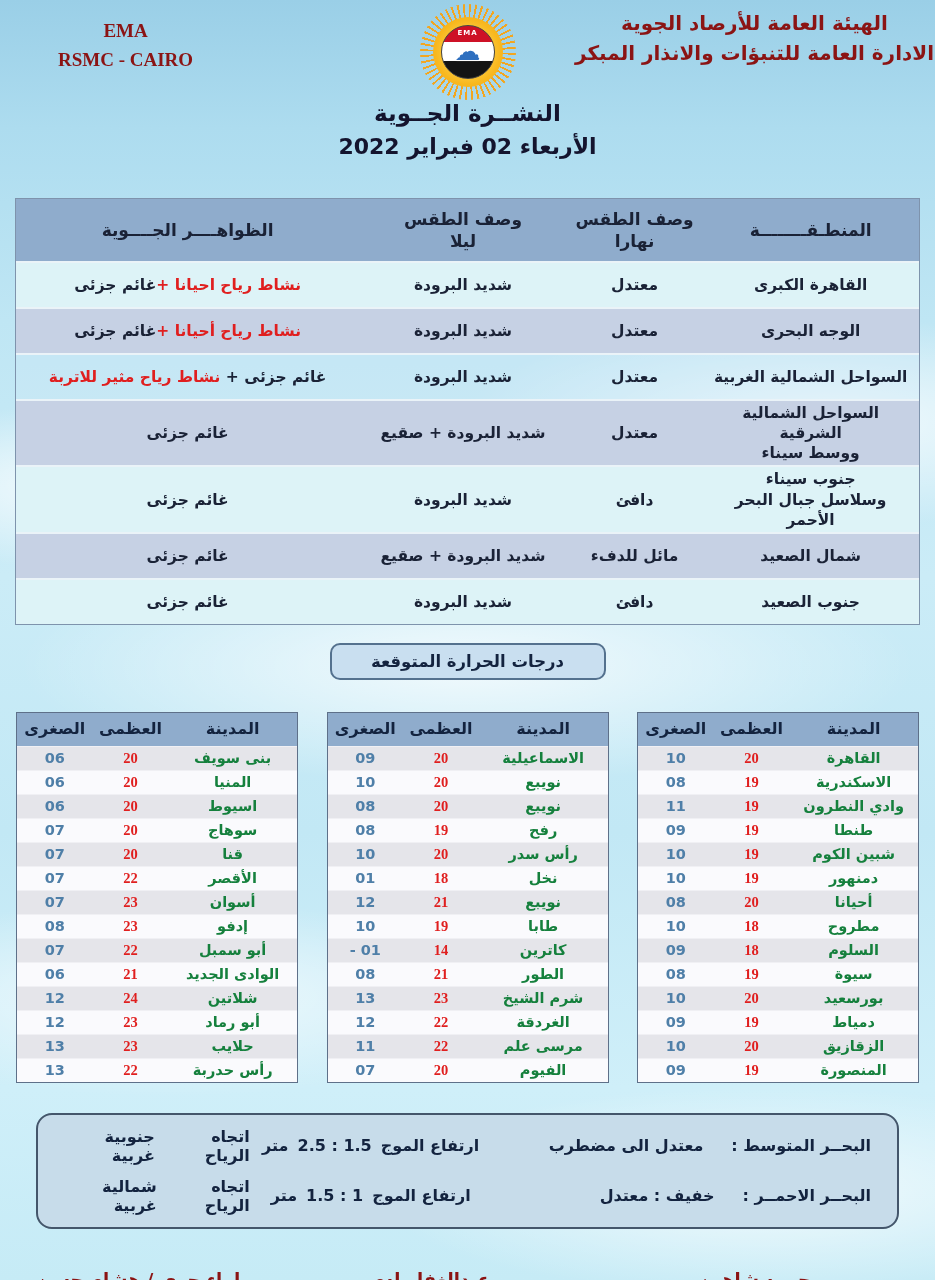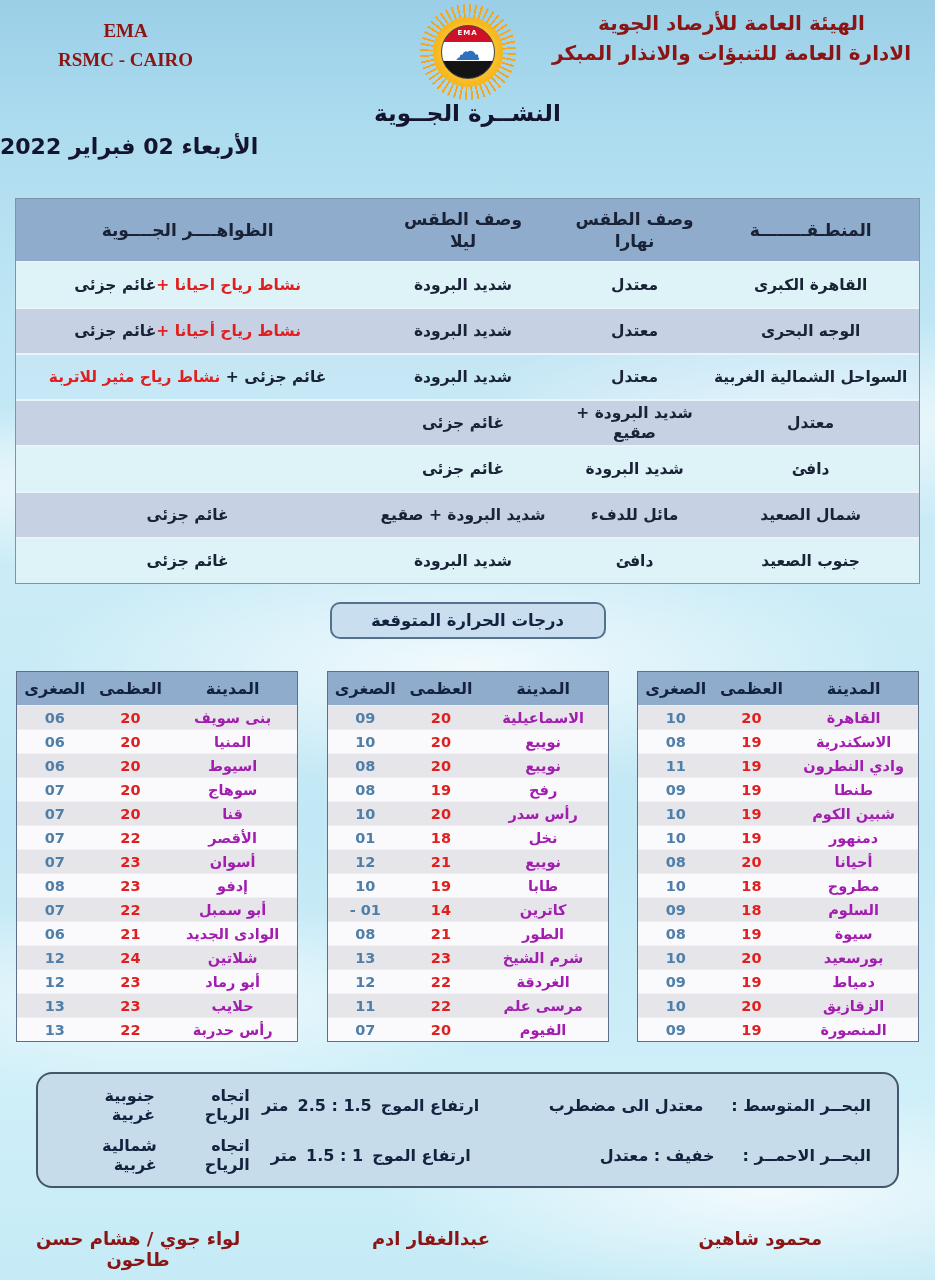--- a/index.html
+++ b/index.html
@@ -10,35 +10,35 @@
       radial-gradient(ellipse 520px 150px at 88% 33%, rgba(255,255,255,.8), rgba(255,255,255,0) 70%),
       radial-gradient(ellipse 640px 170px at 50% 52%, rgba(255,255,255,.75), rgba(255,255,255,0) 70%),
       radial-gradient(ellipse 520px 140px at 18% 78%, rgba(255,255,255,.7), rgba(255,255,255,0) 70%),
       radial-gradient(ellipse 560px 150px at 82% 93%, rgba(255,255,255,.75), rgba(255,255,255,0) 70%),
       linear-gradient(180deg,#9ACFE7 0%,#ADDCEF 10%,#BFE6F4 25%,#CBECF7 45%,#C2E8F5 65%,#CFEFF9 85%,#C6EBF6 100%);
   }
   
   header{position:relative;height:172px;text-decoration:underline;}
   .ema-en{position:absolute;left:58px;top:16px;text-align:center;color:#8B1414;
     font-family:"Liberation Serif","DejaVu Serif",serif;font-weight:bold;font-size:19px;line-height:1.55;}
-  .org-ar{position:absolute;right:24px;top:8px;text-align:center;color:#8B1414;
+  .org-ar{position:absolute;right:1px;top:8px;text-align:center;color:#8B1414;
     font-weight:bold;font-size:20px;line-height:1.5;}
   .logo{position:absolute;left:50%;transform:translateX(-50%);top:4px;width:96px;height:96px;}
   .rays{position:absolute;inset:0;border-radius:50%;
     background:repeating-conic-gradient(from 1deg,#F3A61F 0 2.6deg,rgba(243,166,31,0) 2.6deg 7.5deg);}
   .glow{position:absolute;inset:13px;border-radius:50%;
     background:radial-gradient(circle,#FFE066 15%,#F8B81E 65%,#F3A61F 100%);}
   .flag{position:absolute;inset:21px;border-radius:50%;overflow:hidden;border:1px solid #444;
     background:linear-gradient(180deg,#CE1126 0 30%,#FFFFFF 30% 67%,#141414 67% 100%);
     display:flex;flex-direction:column;align-items:center;}
   .logo-ema{color:#fff;font-size:7px;font-weight:bold;letter-spacing:1px;margin-top:3px;}
   .cloud{color:#2E6FBF;font-size:26px;line-height:1;margin-top:1px;text-shadow:0 0 2px #fff;}
   .title{position:absolute;top:100px;width:100%;text-align:center;
     font-weight:bold;font-size:23px;color:#14142E;}
-  .date{position:absolute;top:134px;width:100%;text-align:left;
+  .date{position:absolute;top:134px;width:100%;text-align:center;
     font-weight:bold;font-size:22px;color:#14142E;}
   
   .ftable{margin:26px 15px 0;border:1px solid #7E93AC;}
   .frow{display:grid;grid-template-columns:24% 15% 23% 38%;min-height:44px;align-items:center;border-top:2px solid #EAF3F8;}
   .frow.fhead{background:#8FACCC;min-height:62px;border-top:none;}
   .fhead .fcell{font-size:17px;white-space:pre-line;}
   .fcell{text-align:center;padding:2px 6px;font-weight:bold;color:#1A2236;font-size:15.5px;line-height:1.3;white-space:pre-line;}
   .bg-cyan{background:#DDF3F7;}
   .bg-blue{background:#C6D1E4;}
   .bg-sky{background:rgba(205,233,245,.35);}
@@ -48,22 +48,22 @@
   .temp-title{width:272px;margin:18px auto 16px;background:#C9DFF0;border:2px solid #54718E;border-radius:10px;
     text-align:center;padding:7px 0;font-weight:bold;font-size:16.5px;color:#13233F;}
   .temp-tables{display:flex;justify-content:space-between;padding:0 16px;margin-top:32px;}
   .ttable{width:280px;border:1px solid #5E7089;background:#fff;}
   .trow{display:grid;grid-template-columns:46% 27% 27%;height:23px;align-items:center;border-top:1px solid #F0F0F4;}
   .trow.head{background:#8FACCC;height:33px;border-top:none;}
   .trow.odd{background:#E5E5EA;}
   .trow.even{background:#FAFAFD;}
   .tcell{text-align:center;font-weight:bold;font-size:14.5px;line-height:1;}
   .tcell.th{color:#13233F;font-size:16px;}
-  .tcell.city{color:#a21caf;}
-  .tcell.max{color:#E01F1F;}
+  .tcell.city{color:#15803d;}
+  .tcell.max{color:#E01F1F;font-family:Liberation Serif, serif;}
   .tcell.min{color:#4F7FA8;text-align:center;}
   
   .sea-box{margin:30px 36px 0;height:100px;background:#C7DCEA;border:2px solid #44566B;border-radius:16px;
     display:flex;flex-direction:column;justify-content:space-around;padding:6px 26px;}
   .sea-row{display:grid;grid-template-columns:47% 30% 23%;align-items:center;
     font-weight:bold;color:#13233F;font-size:16px;}
   .sea-cell.ns{display:flex;gap:28px;}
   .sea-cell.wave{display:flex;gap:9px;justify-content:center;}
   .sea-cell.wave .num{direction:ltr;unicode-bidi:isolate;}
   .sea-cell.wind{display:flex;gap:13px;justify-content:flex-start;}
@@ -123,25 +123,29 @@
           <div class="fcell">شديد البرودة</div>
           <div class="fcell"><span class="red">نشاط رياح أحيانا +</span><span class="dark">غائم جزئى</span></div>
         </div>
         <div class="frow bg-sky">
           <div class="fcell">السواحل الشمالية الغربية</div>
           <div class="fcell">معتدل</div>
           <div class="fcell">شديد البرودة</div>
           <div class="fcell"><span class="dark">غائم جزئى + </span><span class="red">نشاط رياح مثير للاتربة</span></div>
         </div>
         <div class="frow bg-blue">
+          <div class="fcell">السواحل الشمالية الشرقية
+ووسط سيناء</div>
           <div class="fcell">معتدل</div>
           <div class="fcell">شديد البرودة + صقيع</div>
           <div class="fcell"><span class="dark">غائم جزئى</span></div>
         </div>
         <div class="frow bg-cyan">
+          <div class="fcell">جنوب سيناء
+وسلاسل جبال البحر الأحمر</div>
           <div class="fcell">دافئ</div>
           <div class="fcell">شديد البرودة</div>
           <div class="fcell"><span class="dark">غائم جزئى</span></div>
         </div>
         <div class="frow bg-blue">
           <div class="fcell">شمال الصعيد</div>
           <div class="fcell">مائل للدفء</div>
           <div class="fcell">شديد البرودة + صقيع</div>
           <div class="fcell"><span class="dark">غائم جزئى</span></div>
         </div>

